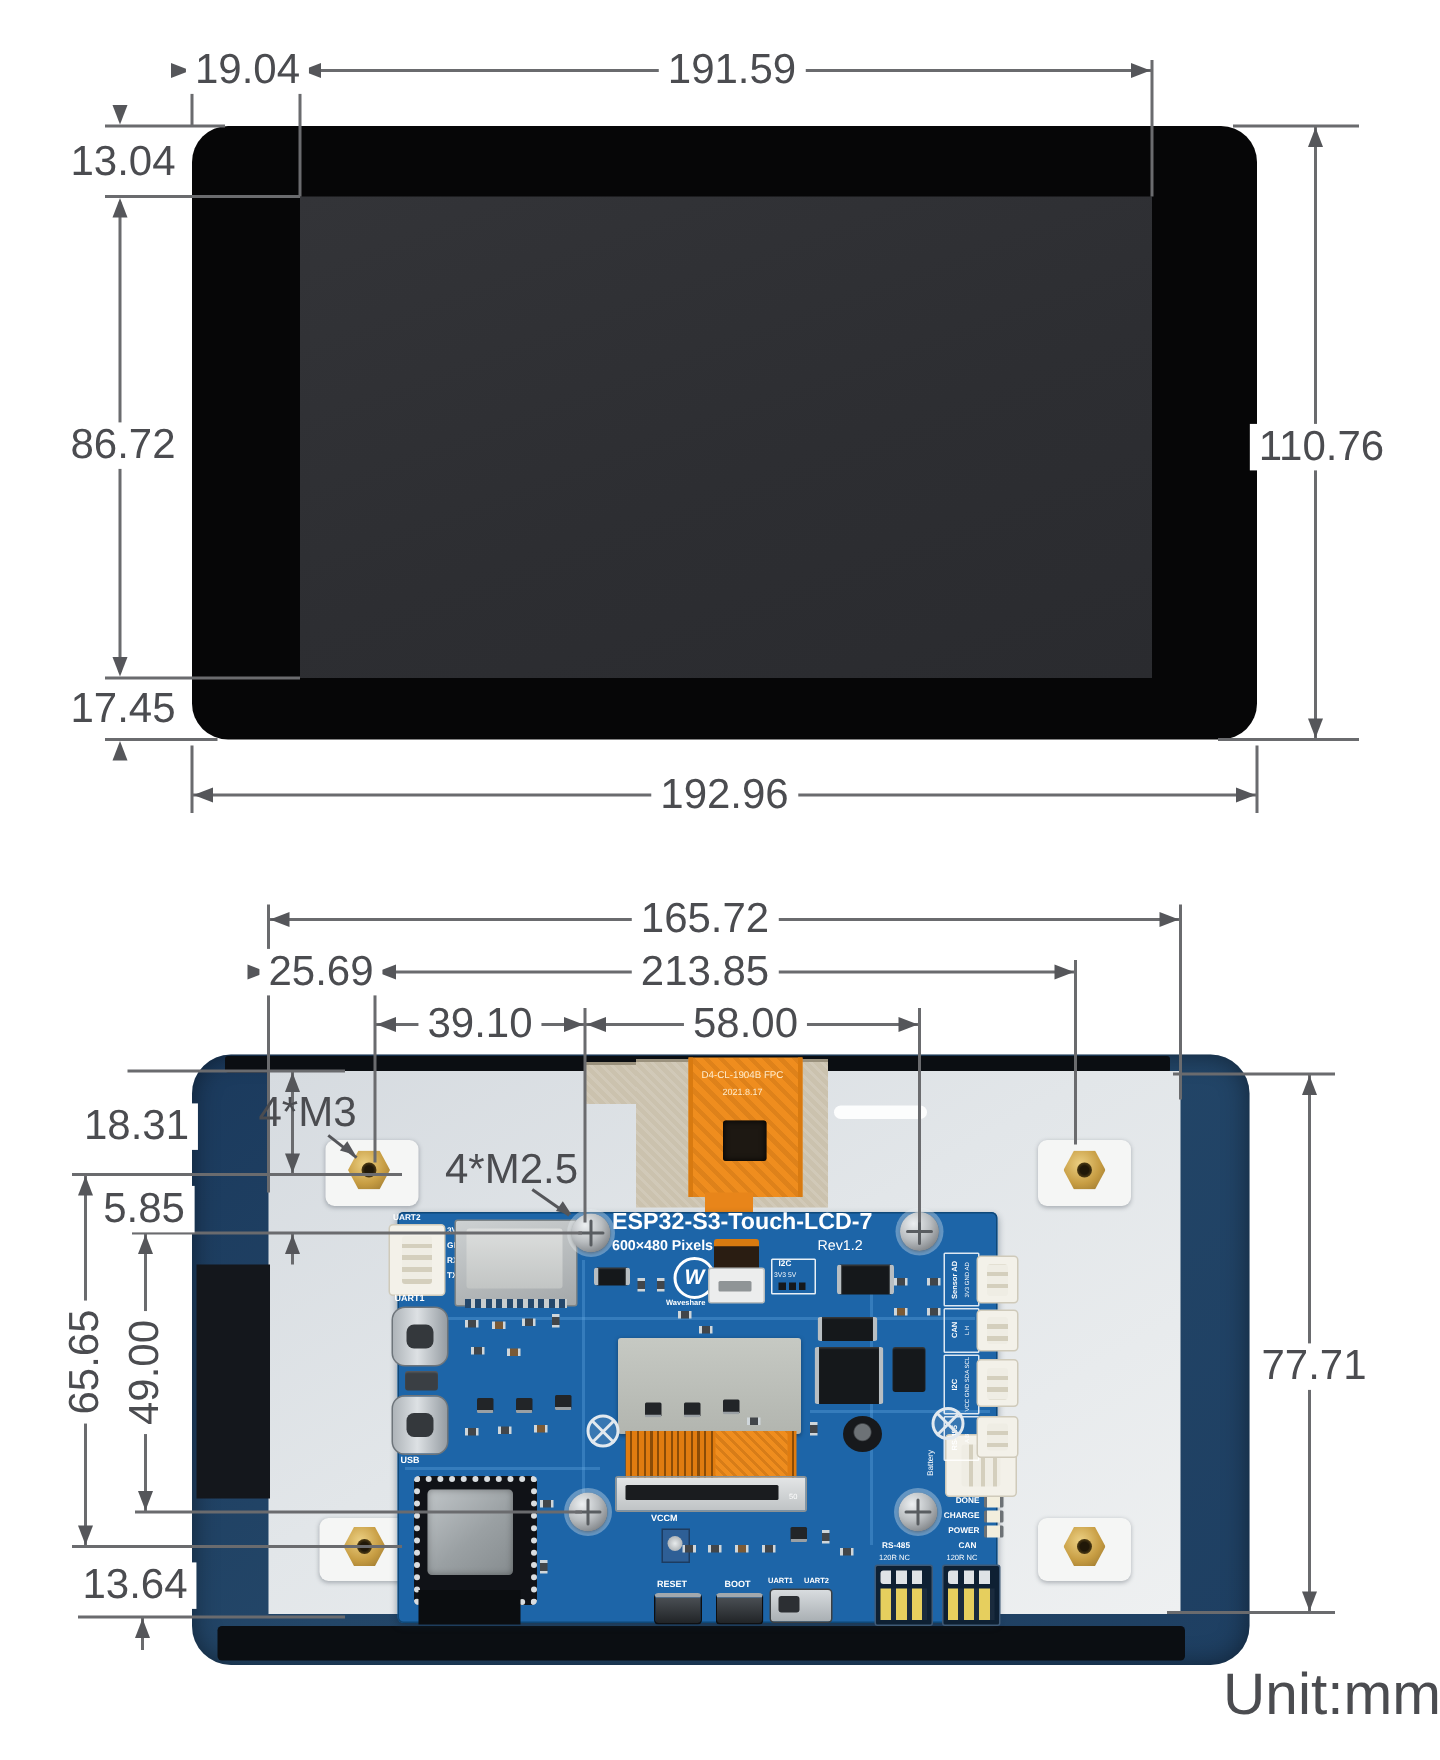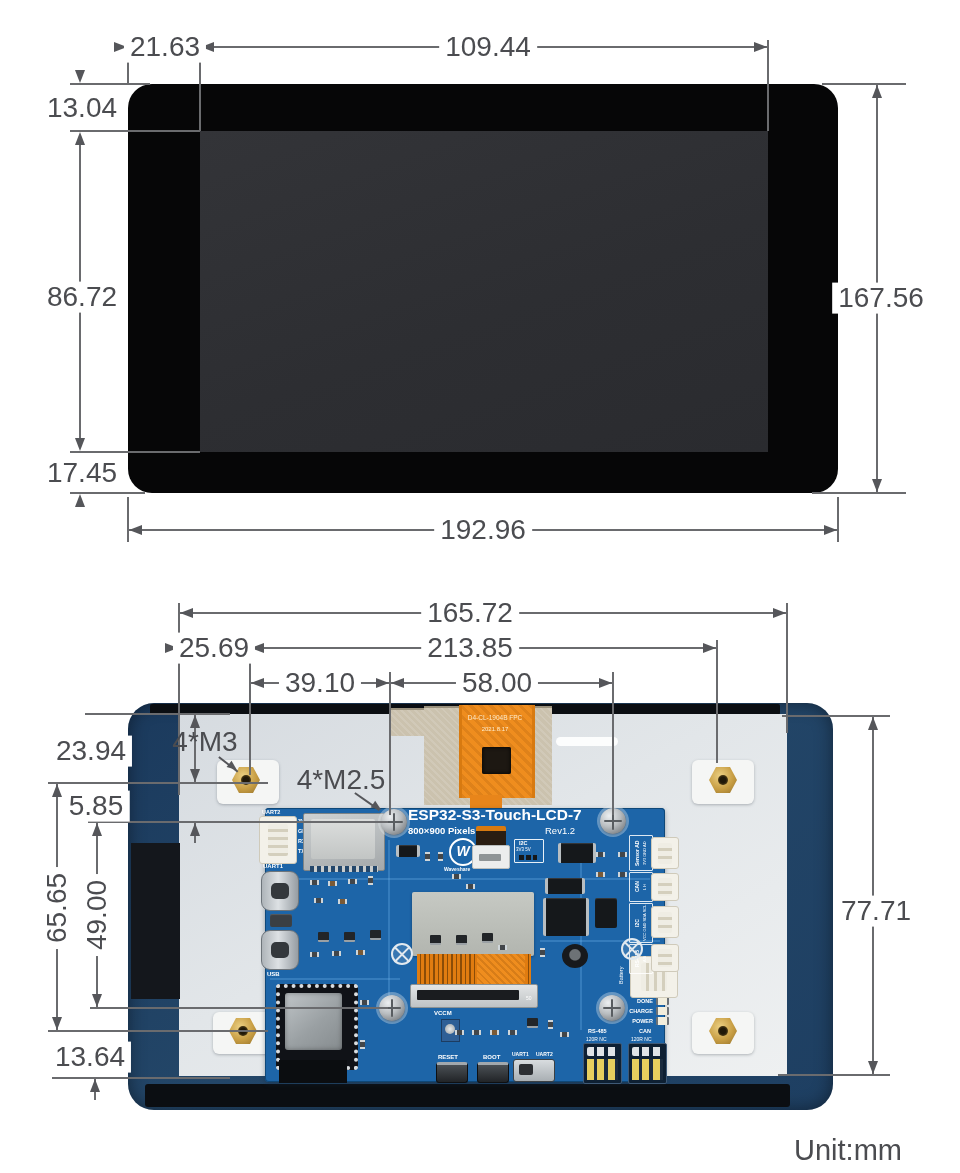--- a/index.html
+++ b/index.html
@@ -137,21 +137,21 @@
   <div class="standoff" style="left:709px;top:1018px;"></div>
 
   <div class="pcb"></div>
   <div class="trace" style="left:280px;top:878px;width:370px;height:1.5px;"></div>
   <div class="trace" style="left:270px;top:978px;width:130px;height:1.5px;"></div>
   <div class="trace" style="left:540px;top:940px;width:120px;height:1.5px;"></div>
   <div class="trace" style="left:388px;top:840px;width:1.5px;height:160px;"></div>
   <div class="trace" style="left:580px;top:860px;width:1.5px;height:170px;"></div>
 
   <div class="silk" style="left:408px;top:806px;font-size:15.5px;font-weight:bold;">ESP32-S3-Touch-LCD-7</div>
-  <div class="silk" style="left:408px;top:825px;font-size:9.5px;font-weight:bold;">800×900 Pixels</div>
+  <div class="silk" style="left:408px;top:825px;font-size:9.5px;font-weight:bold;">600×480 Pixels</div>
   <div class="silk" style="left:545px;top:825px;font-size:9.5px;">Rev1.2</div>
   <div class="wlogo">W</div>
   <div class="silk" style="left:444px;top:866px;font-size:5px;font-weight:bold;">Waveshare</div>
 
   <div class="silk" style="left:262px;top:809px;font-size:5.5px;font-weight:bold;">UART2</div>
   <div class="jst" style="left:259px;top:816px;width:36px;height:46px;">
       <div class="slots"></div>
     </div>
   <div class="silk" style="left:298px;top:818px;font-size:5.5px;font-weight:bold;">3V3</div>
   <div class="silk" style="left:298px;top:828px;font-size:5.5px;font-weight:bold;">GND</div>
@@ -323,26 +323,26 @@
   <div class="a-r" style="left:754px;top:42px;"></div>
   <div class="a-d" style="left:75px;top:70px;"></div>
   <div class="a-u" style="left:75px;top:132px;"></div>
   <div class="a-d" style="left:75px;top:438px;"></div>
   <div class="a-u" style="left:75px;top:494px;"></div>
   <div class="a-u" style="left:872px;top:85px;"></div>
   <div class="a-d" style="left:872px;top:479px;"></div>
   <div class="a-l" style="left:129px;top:525px;"></div>
   <div class="a-r" style="left:824px;top:525px;"></div>
 
-  <div class="dim" style="left:165px;top:47px;">21.63</div>
-  <div class="dim" style="left:488px;top:47px;">109.44</div>
+  <div class="dim" style="left:165px;top:47px;">19.04</div>
+  <div class="dim" style="left:488px;top:47px;">191.59</div>
   <div class="dim" style="left:82px;top:108px;">13.04</div>
   <div class="dim" style="left:82px;top:297px;">86.72</div>
   <div class="dim" style="left:82px;top:473px;">17.45</div>
-  <div class="dim" style="left:881px;top:298px;">167.56</div>
+  <div class="dim" style="left:881px;top:298px;">110.76</div>
   <div class="dim" style="left:483px;top:530px;">192.96</div>
 
   <div class="hl" style="left:179px;top:612px;width:608px;"></div>
   <div class="hl" style="left:179px;top:647px;width:538px;"></div>
   <div class="hl" style="left:250px;top:682px;width:363px;"></div>
   <div class="hl" style="left:85px;top:713px;width:145px;"></div>
   <div class="hl" style="left:48px;top:782px;width:220px;"></div>
   <div class="hl" style="left:88px;top:821px;width:300px;"></div>
   <div class="hl" style="left:90px;top:1007px;width:298px;"></div>
   <div class="hl" style="left:48px;top:1030px;width:220px;"></div>
@@ -380,28 +380,28 @@
   <div class="a-d" style="left:92px;top:994px;"></div>
   <div class="a-u" style="left:90px;top:1079px;"></div>
   <div class="a-u" style="left:868px;top:717px;"></div>
   <div class="a-d" style="left:868px;top:1061px;"></div>
 
   <div class="dim" style="left:470px;top:613px;">165.72</div>
   <div class="dim" style="left:214px;top:648px;">25.69</div>
   <div class="dim" style="left:470px;top:648px;">213.85</div>
   <div class="dim" style="left:320px;top:683px;">39.10</div>
   <div class="dim" style="left:497px;top:683px;">58.00</div>
-  <div class="dim" style="left:91px;top:751px;">23.94</div>
+  <div class="dim" style="left:91px;top:751px;">18.31</div>
   <div class="dim" style="left:96px;top:806px;">5.85</div>
   <div class="dim rot" style="left:57px;top:908px;">65.65</div>
   <div class="dim rot" style="left:97px;top:915px;">49.00</div>
   <div class="dim" style="left:90px;top:1057px;">13.64</div>
   <div class="dim" style="left:876px;top:911px;">77.71</div>
 
   <div class="dim plain" style="left:205px;top:742px;">4*M3</div>
   <div class="leader" style="left:219px;top:756px;width:24px;transform:rotate(38deg);"></div>
   <div class="a-s" style="left:228px;top:763px;transform:rotate(38deg);"></div>
   <div class="dim plain" style="left:341px;top:780px;text-align:center;">4*M2.5</div>
   <div class="leader" style="left:355px;top:792px;width:30px;transform:rotate(35deg);"></div>
   <div class="a-s" style="left:372px;top:803px;transform:rotate(35deg);"></div>
 
-  <div class="dim plain" style="left:848px;top:1131px;font-size:29px;margin-top:20px;">Unit:mm</div>
+  <div class="dim plain" style="left:888px;top:1131px;font-size:39px;">Unit:mm</div>
 </div>
 
 </body></html>

